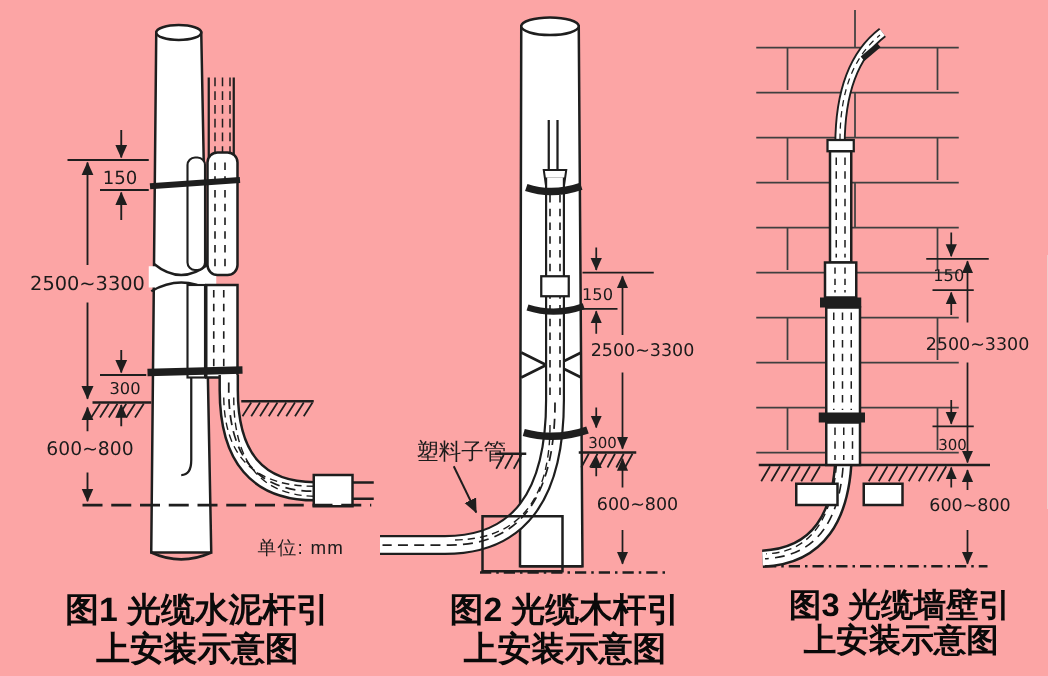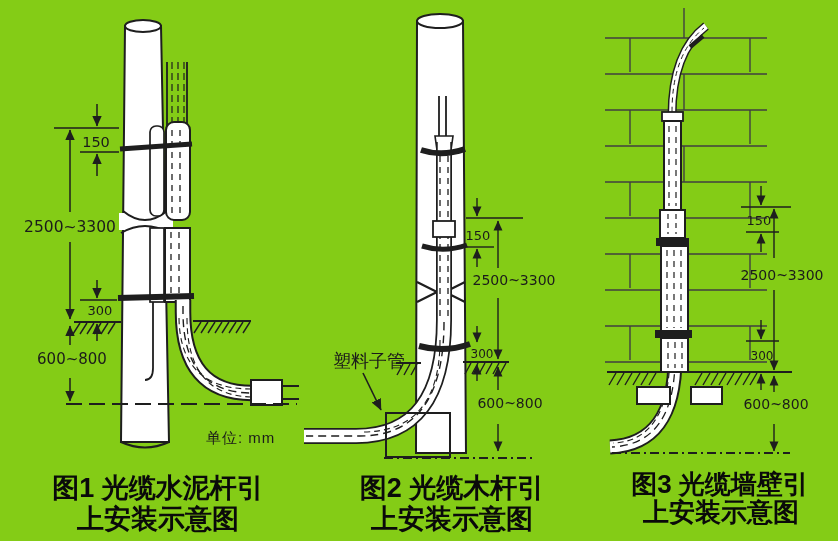--- a/index.html
+++ b/index.html
@@ -1,16 +1,16 @@
 <!DOCTYPE html>
 <html><head>
 <meta charset="utf-8">
 <style>
   html,body{margin:0;padding:0;background:#e8e8e8;}
-  .page{position:relative;width:838px;height:541px;background:#84cc16;overflow:hidden;
+  .page{position:relative;width:838px;height:541px;background:#fca5a5;overflow:hidden;
         font-family:"Liberation Sans",sans-serif;text-align:right;}
   svg{display:block;}
   .dim-text{font-family:"DejaVu Sans",sans-serif;fill:#1b1b1b;}
   .caption{font-family:"Liberation Sans",sans-serif;font-weight:700;fill:#0a0a0a;}
   .cjk-label{font-family:"Liberation Sans",sans-serif;fill:#1b1b1b;}
 </style>
 </head>
 <body>
 
 <div class="page">

